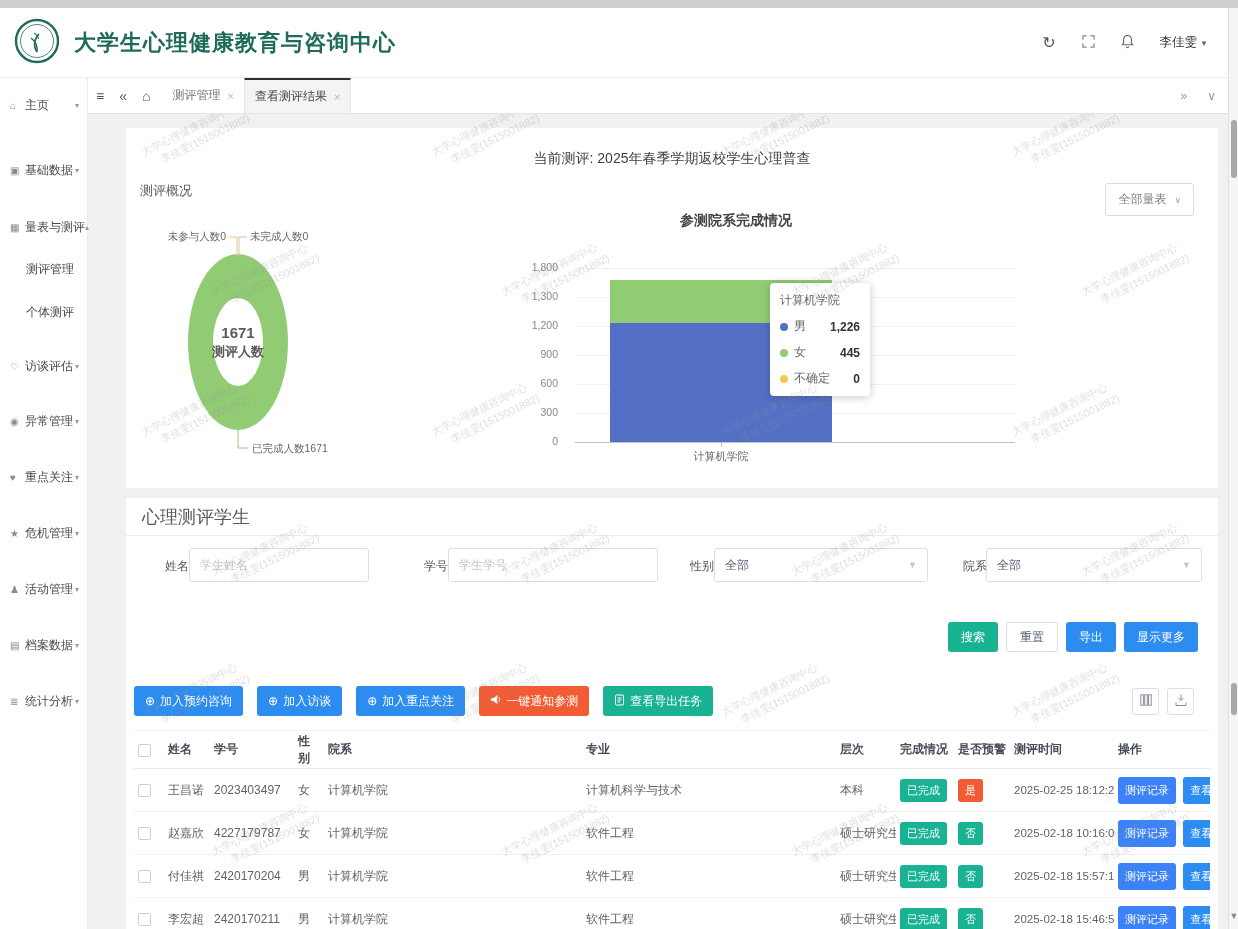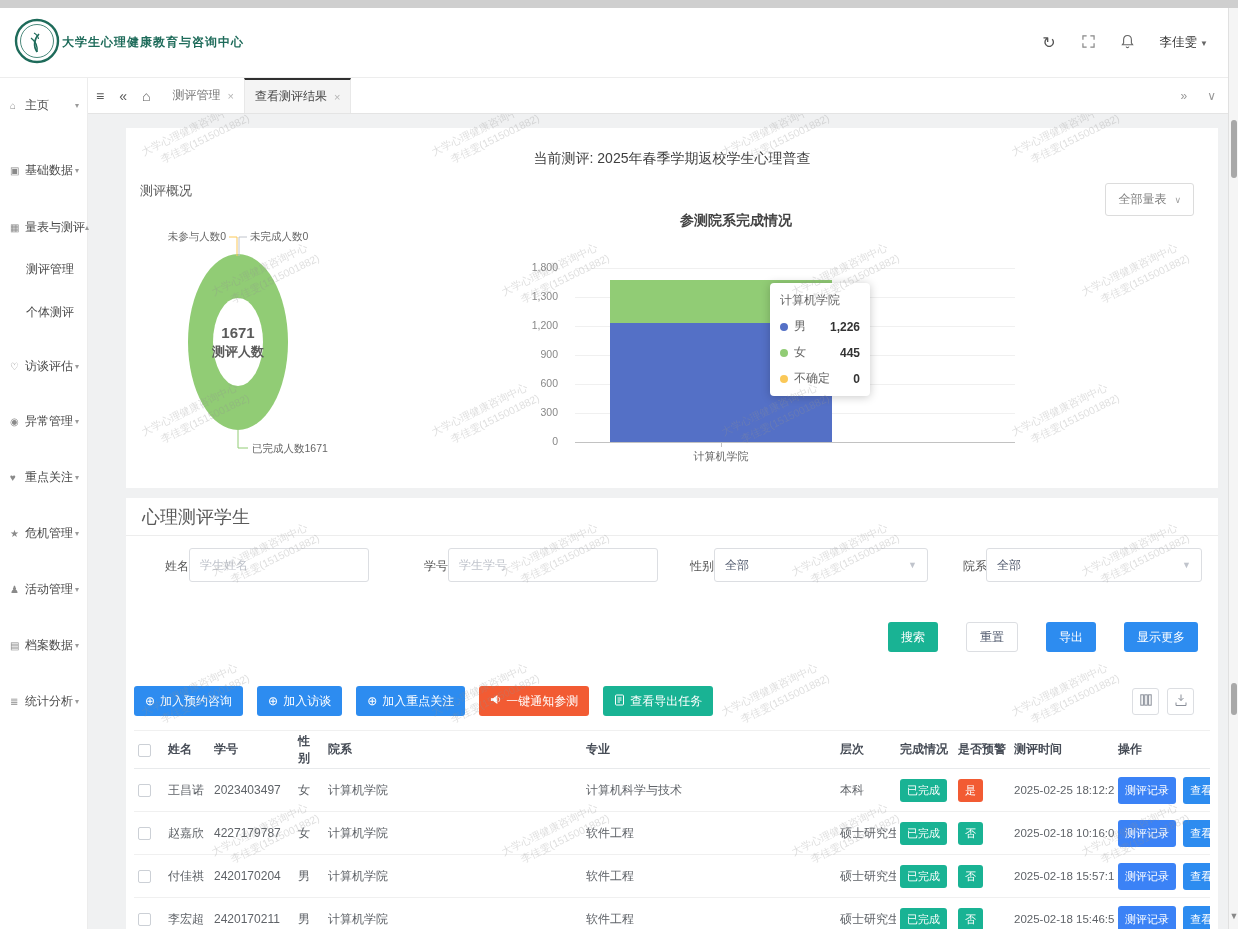--- a/index.html
+++ b/index.html
@@ -4,22 +4,22 @@
 <style>
   * { margin:0; padding:0; box-sizing:border-box; }
   html,body { width:1238px; height:929px; overflow:hidden; background:#fff;
     font-family:"Liberation Sans", sans-serif; }
   .top-strip { position:absolute; left:0; top:0; width:100%; height:8px; background:#cfcfcf; }
 
   
   .header { position:absolute; left:0; top:8px; width:100%; height:70px; background:#fff;
     border-bottom:1px solid #ededed; display:flex; align-items:center; padding:0 30px 0 14px; }
   .logo-wrap { display:flex; align-items:center; }
-  .app-title { margin-left:2px; font-family:"DejaVu Serif", serif; font-weight:bold;
-    color:#1e6b5a; font-size:12px; letter-spacing:1px; }
+  .app-title { margin-left:14px; font-family:"DejaVu Serif", serif; font-weight:bold;
+    color:#1e6b5a; font-size:22px; letter-spacing:1px; }
   .header-right { margin-left:auto; display:flex; align-items:center; gap:26px; color:#555; }
   .h-icon { font-size:16px; color:#555; cursor:pointer; line-height:1; }
   .user { font-size:12.5px; color:#333; cursor:pointer; }
   .user .caret { font-size:8px; color:#666; margin-left:3px; }
 
   
   .sidebar { position:absolute; left:0; top:78px; width:88px; bottom:0; background:#fff;
     border-right:1px solid #ececec; z-index:3; }
   .side-item { position:absolute; left:0; width:100%; height:20px; display:flex; align-items:center;
     padding:0 8px 0 10px; font-size:12px; color:#4a4a4a; cursor:pointer; }
@@ -80,21 +80,21 @@
   .flabel { position:absolute; font-size:12px; color:#555; top:60px; }
   .finput { position:absolute; top:50px; height:34px; border:1px solid #dcdee2; border-radius:3px;
     background:#fff; font-size:12px; color:#515a6e; padding:0 10px; font-family:inherit; }
   .finput::placeholder { color:#c0c4cc; }
   .fselect { position:absolute; top:50px; height:34px; border:1px solid #dcdee2; border-radius:3px;
     background:#fff; font-size:12px; color:#515a6e; padding:0 10px; display:flex; align-items:center;
     cursor:pointer; }
   .fselect .caret { margin-left:auto; color:#c0c4cc; font-size:9px; }
   .btn-row { position:absolute; top:124px; right:20px; display:flex; gap:8px; }
   .btn { height:30px; border:none; border-radius:3px; font-size:12px; color:#fff; padding:0 13px;
-    cursor:pointer; font-family:inherit;margin-left:20px; }
+    cursor:pointer; font-family:inherit; }
   .btn.teal { background:#19b394; }
   .btn.blue { background:#2d8cf0; }
   .btn.plain { background:#fff; border:1px solid #dcdee2; color:#515a6e; }
   .action-row { position:absolute; top:188px; left:8px; display:flex; gap:14px; }
   .abtn { height:30px; border:none; border-radius:3px; font-size:12px; color:#fff; padding:0 11px;
     display:flex; align-items:center; gap:5px; cursor:pointer; font-family:inherit; }
   .abtn.blue { background:#2d8cf0; }
   .abtn.orange { background:#f25b33; }
   .abtn.teal { background:#19b394; }
   .abtn .plus { font-size:12px; }

